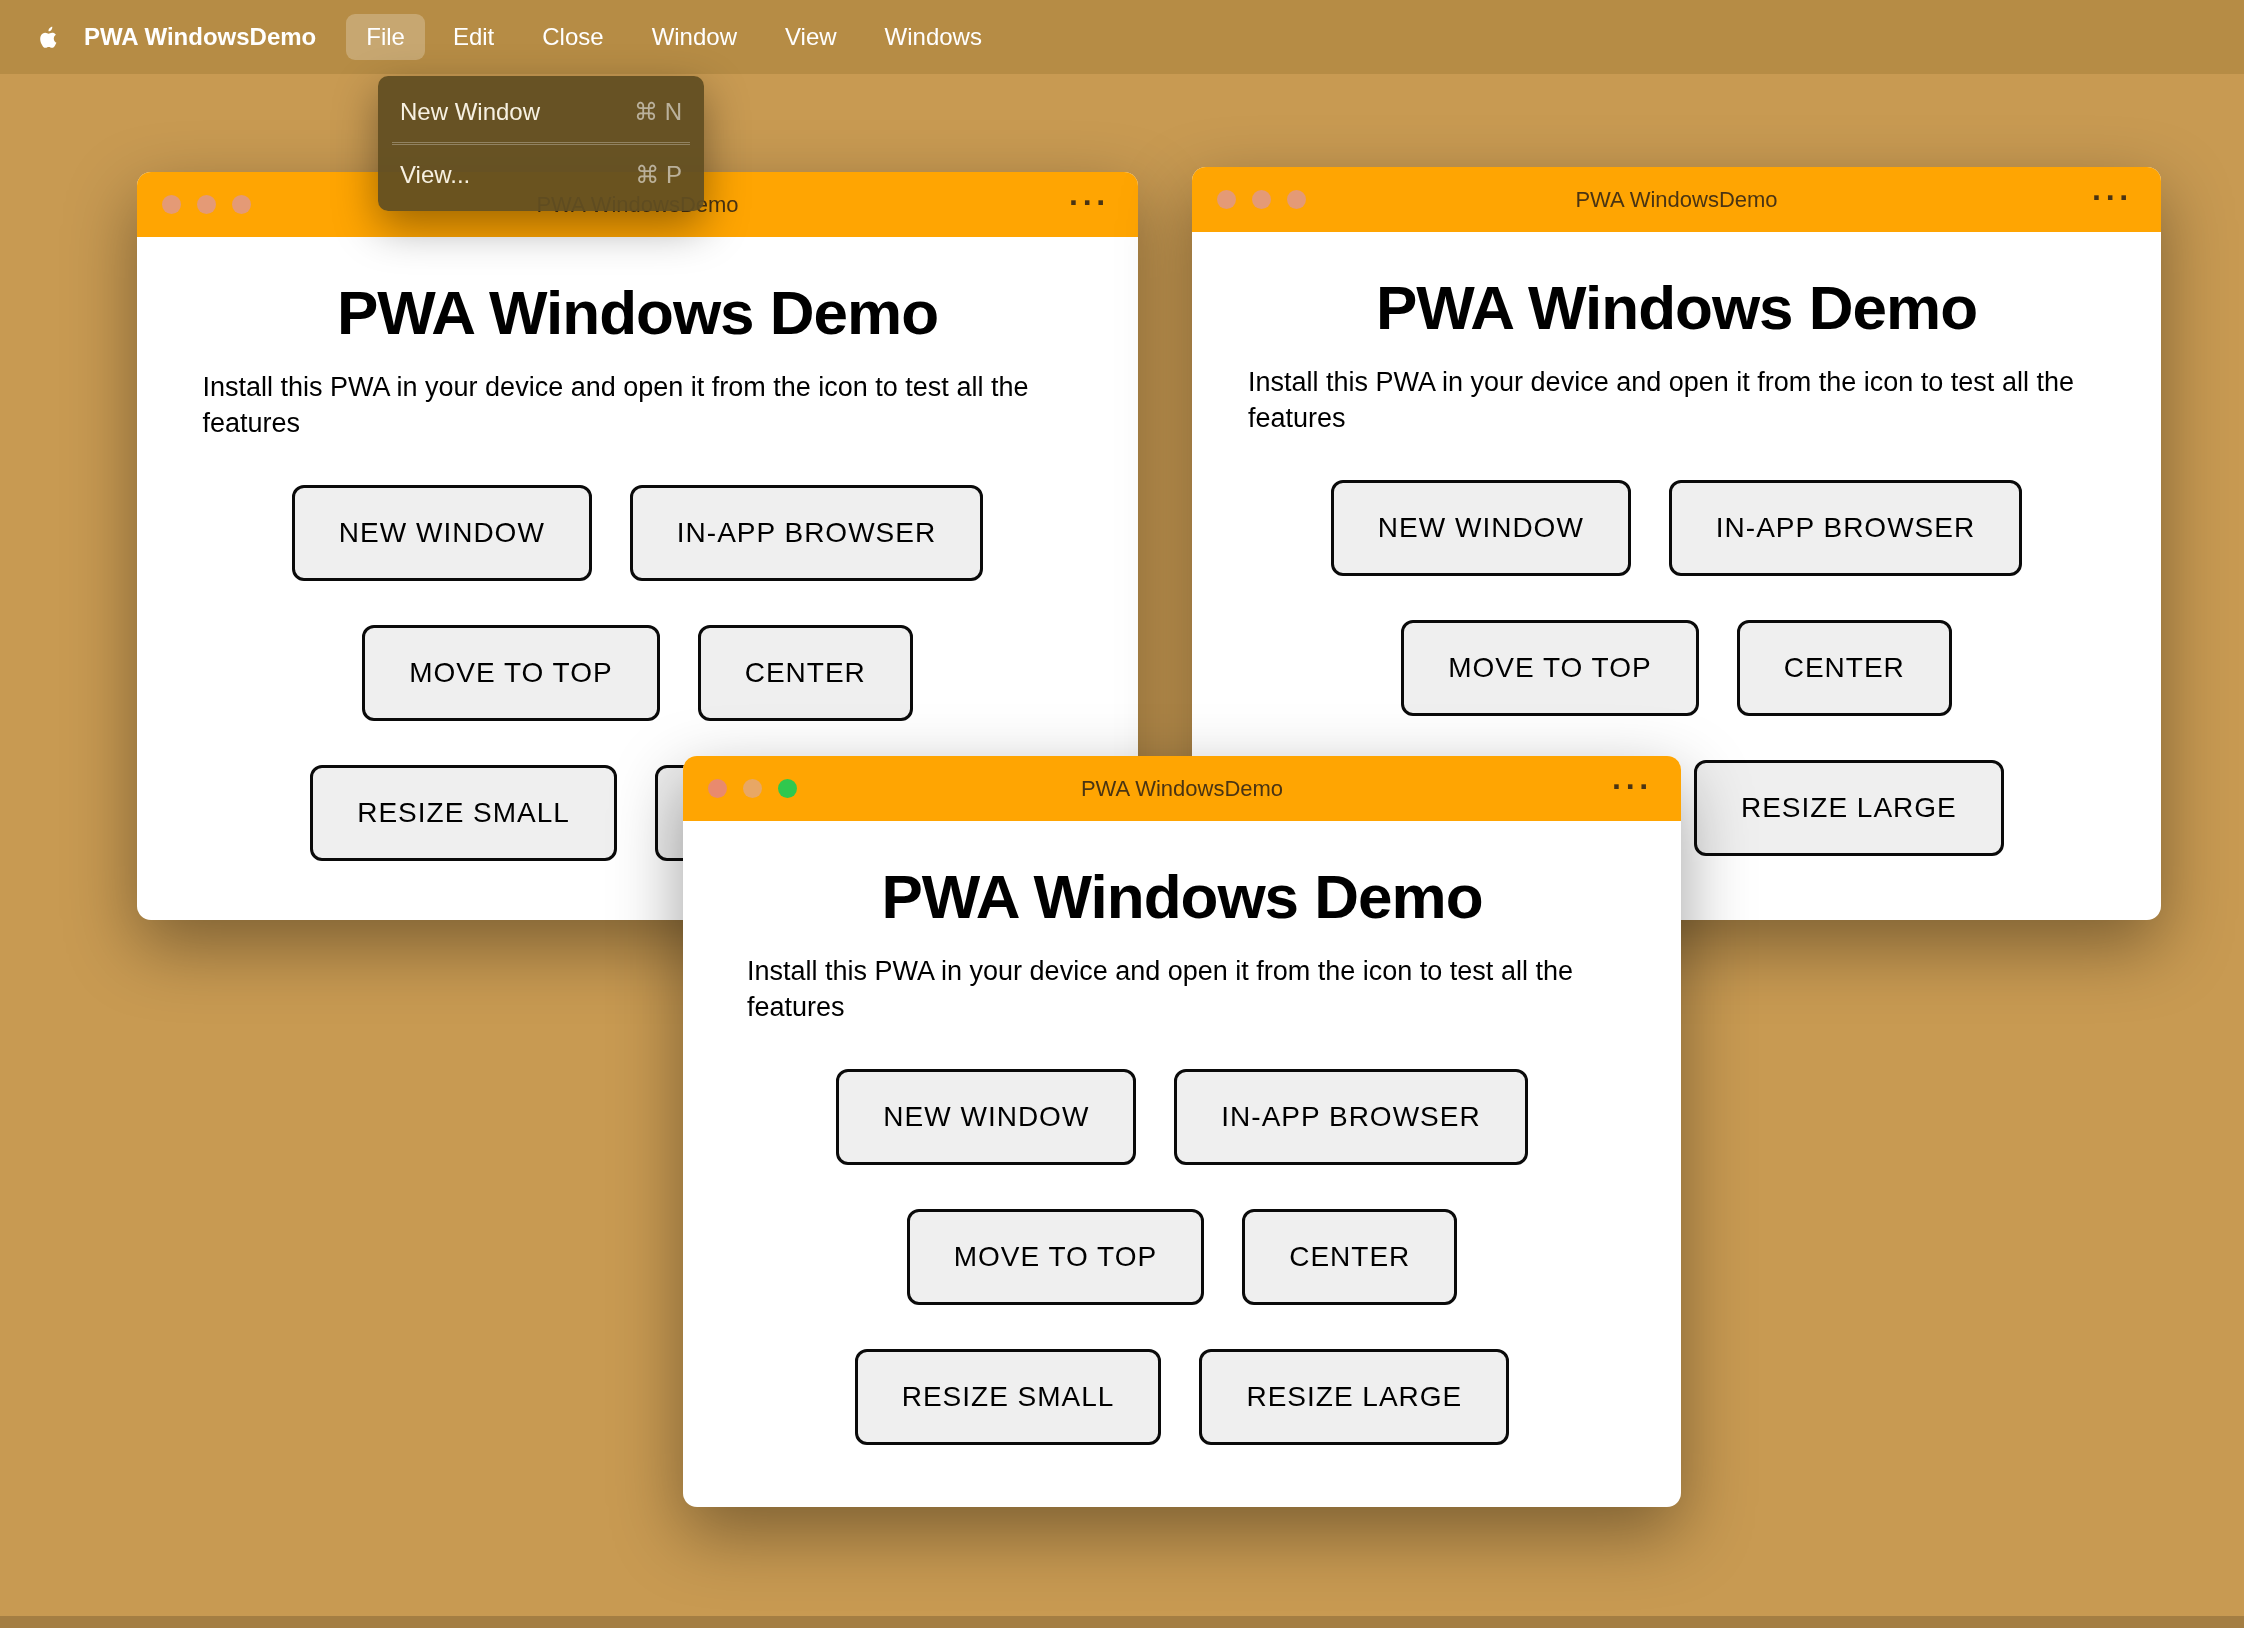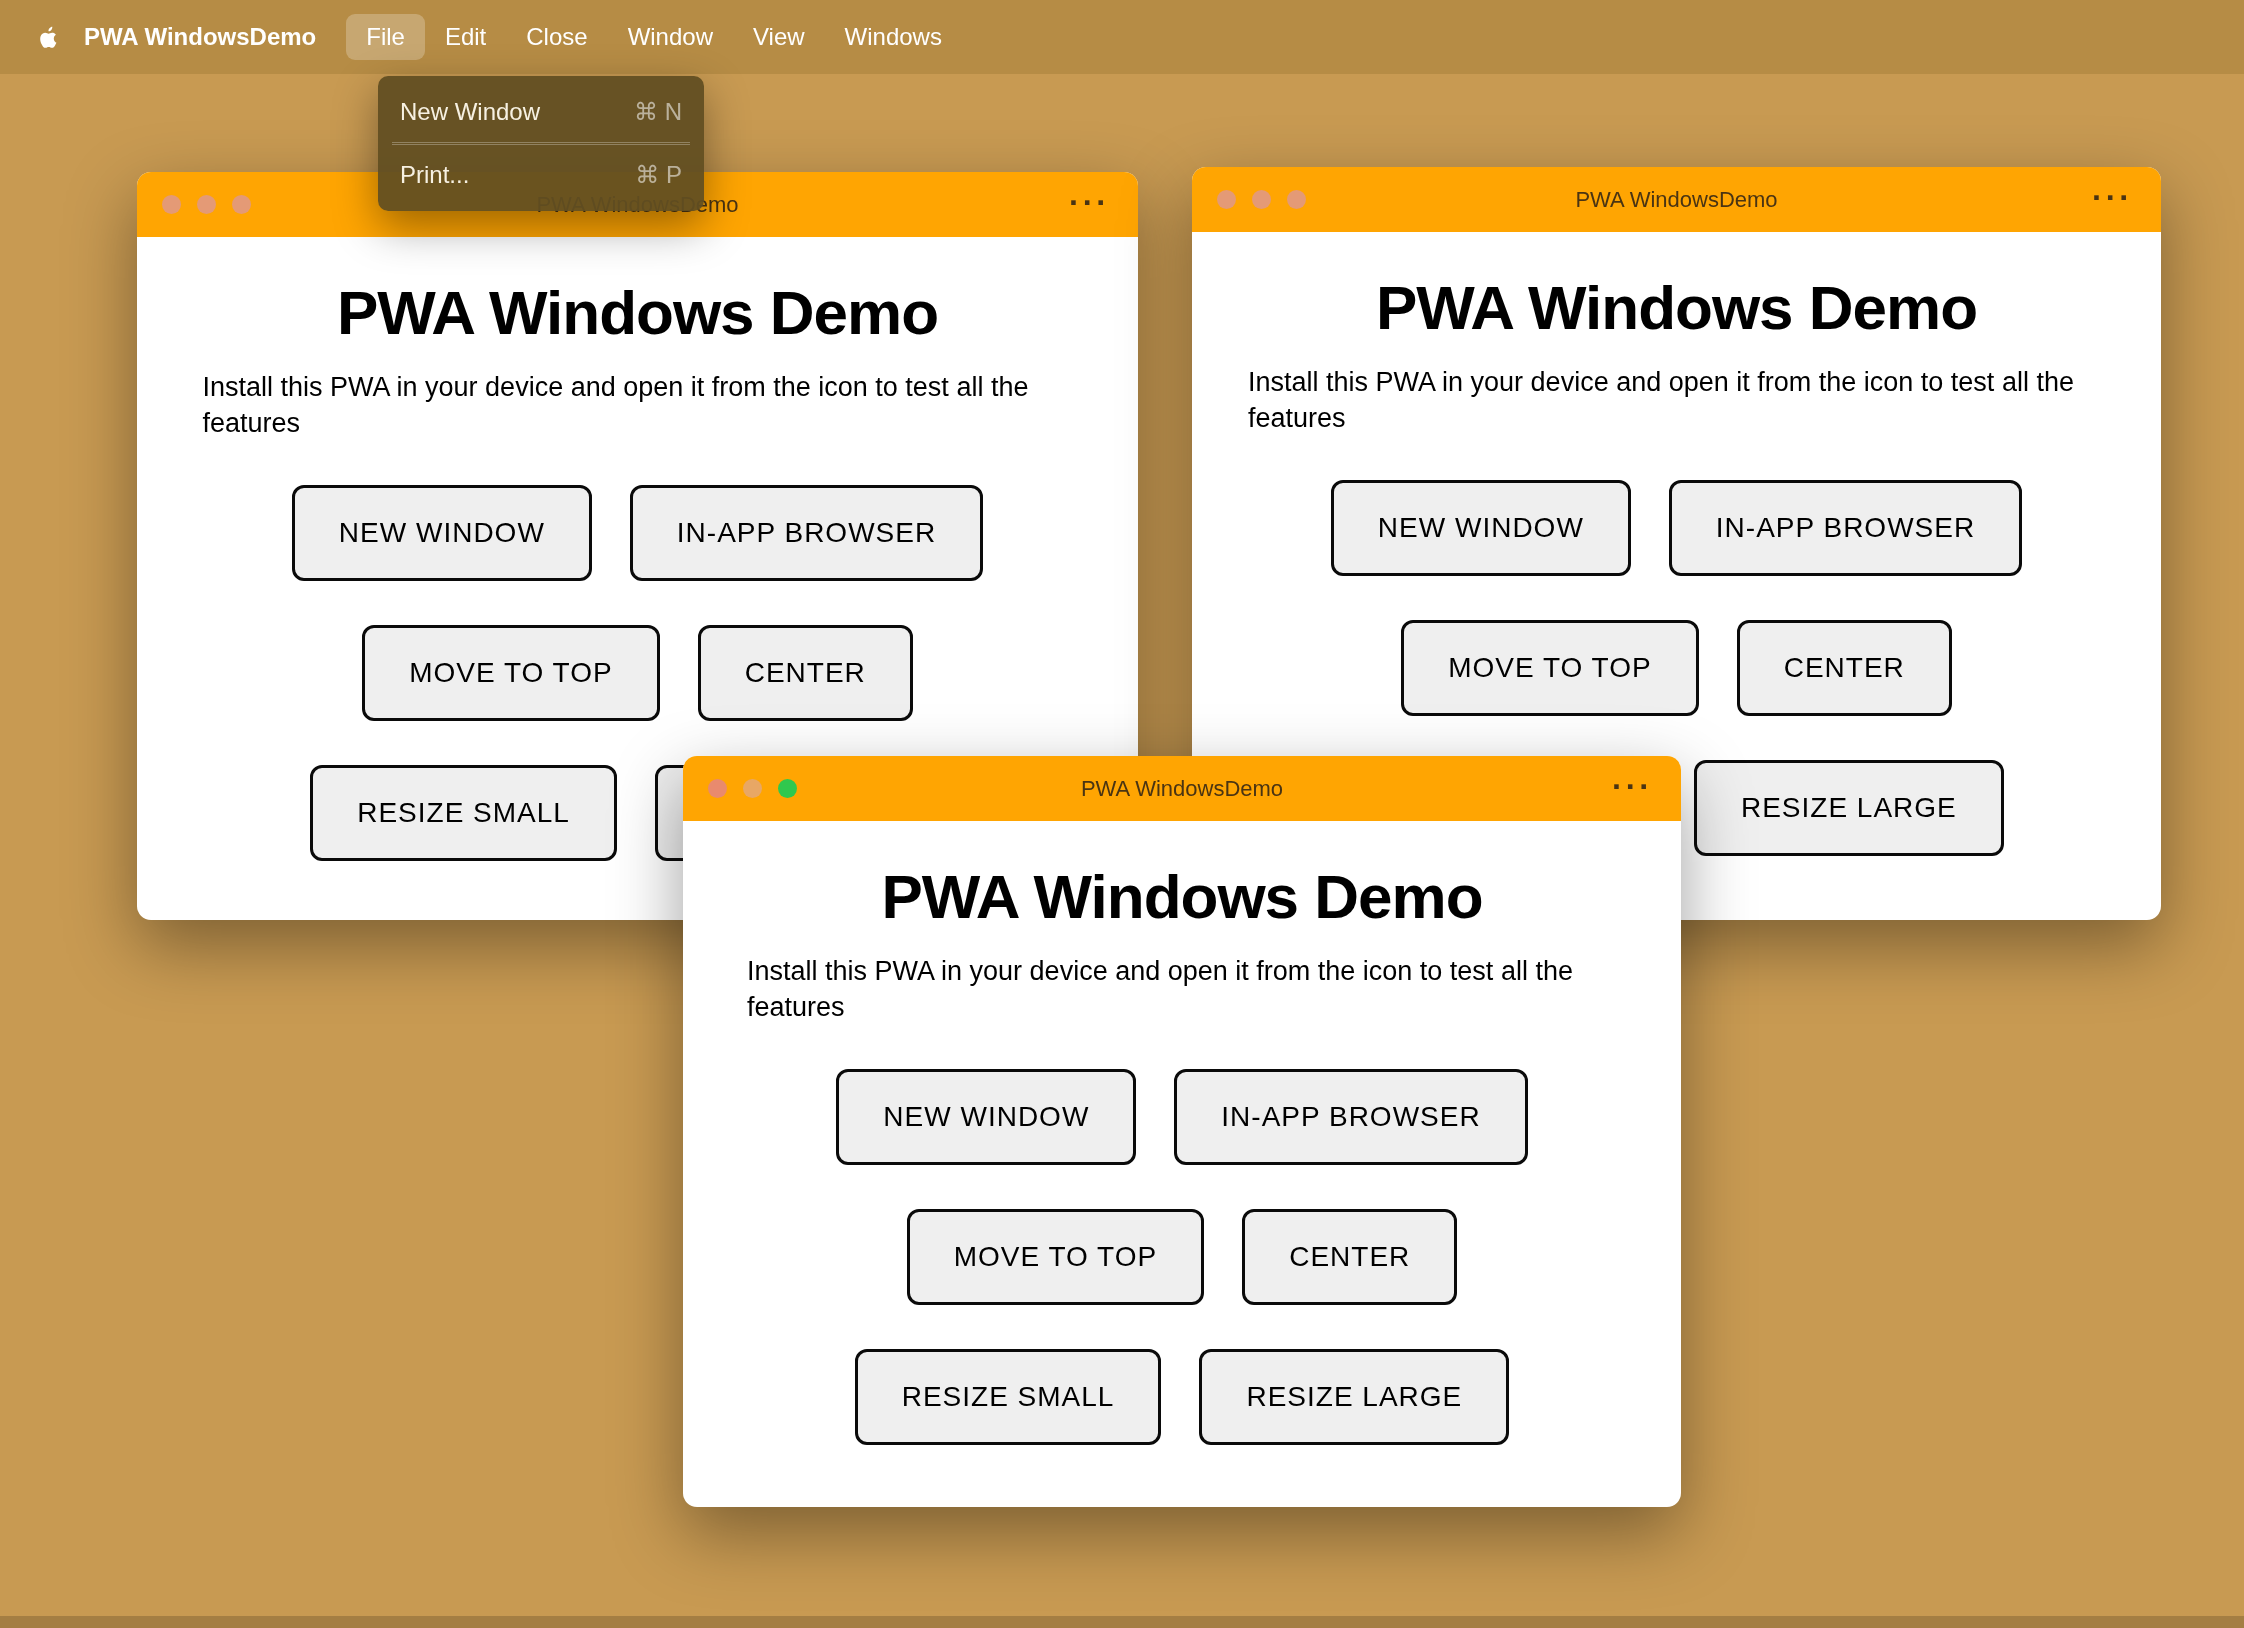--- a/index.html
+++ b/index.html
@@ -10,21 +10,21 @@
     -webkit-font-smoothing:antialiased;
   }
   
   .menubar{
     position:absolute;top:0;left:0;right:0;height:74px;
     background:#b68c45;display:flex;align-items:center;
     padding-left:26px;color:#fff;z-index:30;
   }
   .apple{width:44px;display:flex;justify-content:center;align-items:center;}
   .appname{font-weight:bold;font-size:24px;margin:0 30px 0 14px;white-space:nowrap;}
-  .mitem{font-size:24px;padding:9px 20px;border-radius:9px;margin-right:0;white-space:nowrap;}
+  .mitem{font-size:24px;padding:9px 20px;border-radius:9px;margin-right:8px;white-space:nowrap;}
   .mitem.active{background:rgba(255,255,255,0.24);}
   
   .dropdown{
     position:absolute;left:378px;top:76px;width:326px;
     background:rgba(97,78,33,0.94);border-radius:10px;
     padding:7px 0;z-index:40;
     box-shadow:0 16px 44px rgba(0,0,0,0.38);
   }
   .ditem{
     display:flex;justify-content:space-between;align-items:center;
@@ -91,21 +91,21 @@
   </div>
 
   <div class="dropdown">
     <div class="ditem">
       <span>New Window</span>
       <span class="short">⌘ N</span>
     </div>
     <div class="dsep"></div>
     <div class="dsep"></div>
     <div class="ditem">
-      <span>Print...</span>
+      <span>View...</span>
       <span class="short">⌘ P</span>
     </div>
   </div>
 
   <div class="window w1">
     <div class="titlebar">
       <div class="lights">
         <span class="light l1"></span>
         <span class="light l2"></span>
         <span class="light l3"></span>

